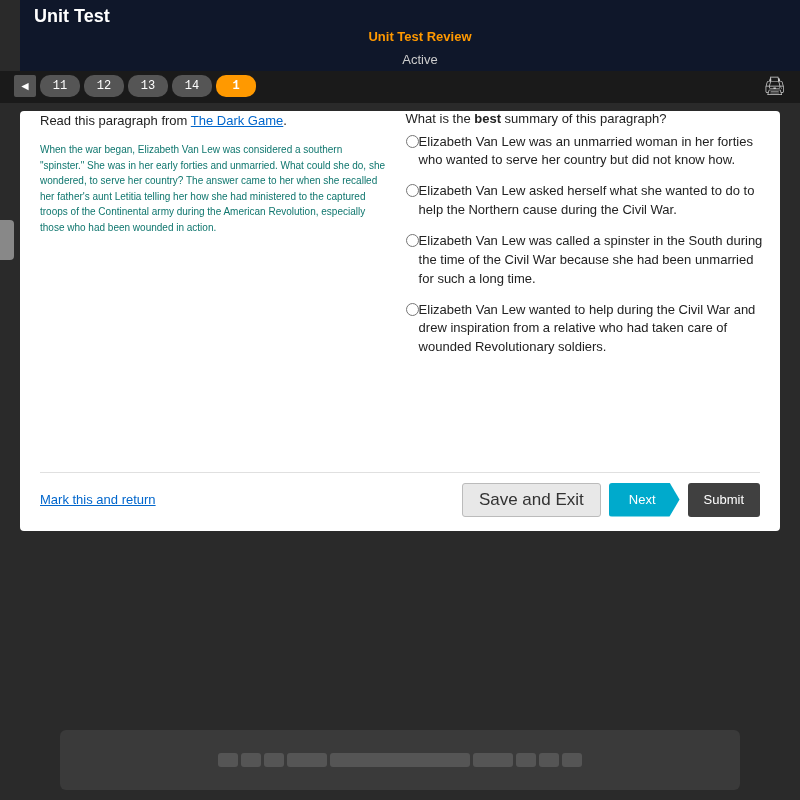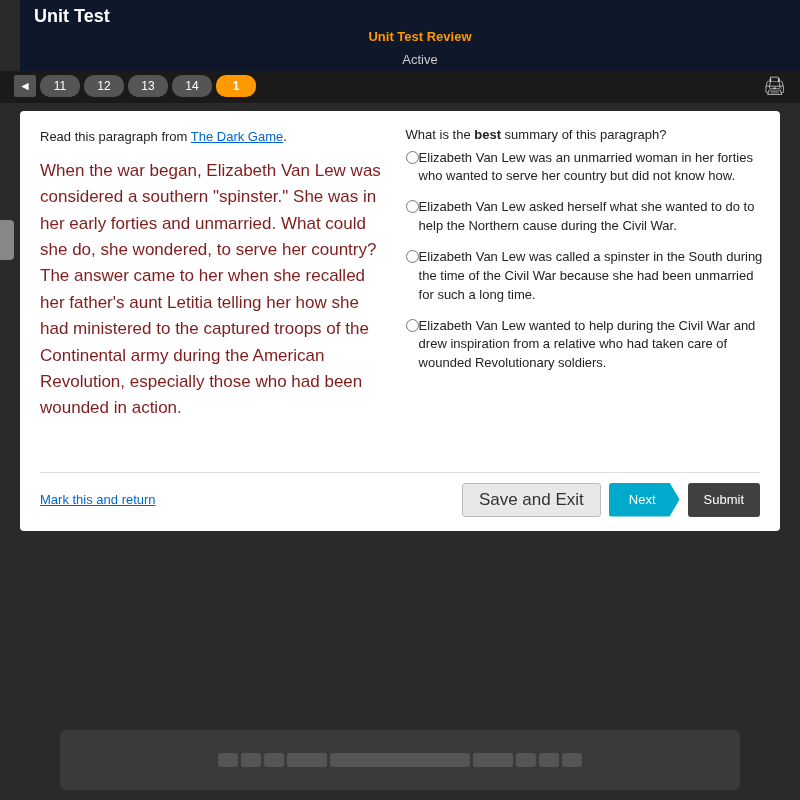--- a/index.html
+++ b/index.html
@@ -78,20 +78,21 @@
       color: #fff;
       border: none;
       width: 40px;
       height: 22px;
       font-size: 12px;
       cursor: pointer;
       display: flex;
       align-items: center;
       justify-content: center;
       border-radius: 10px;
+      font-family: Liberation Mono, monospace;
     }
 
     .nav-tab.active {
       background: #f90;
       color: #fff;
       font-weight: bold;
     }
 
     
     .header-right {
@@ -99,21 +100,21 @@
       color: #ccc;
       font-size: 18px;
     }
 
     
     .content-card {
       background: #fff;
       width: 760px;
       margin: 8px auto;
       border-radius: 4px;
-      padding: 16px 20px 14px 20px;
+      padding: 0 20px 14px 20px;
       min-height: 420px;
       display: flex;
       flex-direction: column;
     }
 
     .content-body {
       display: flex;
       gap: 20px;
       flex: 1;
     }
@@ -129,22 +130,22 @@
       margin-bottom: 8px;
       font-size: 13px;
     }
 
     .passage-prompt a {
       color: #0066cc;
       text-decoration: underline;
     }
 
     .passage-text {
-      font-size: 17px;
-      color: #7f1d1d;
+      font-size: 10px;
+      color: #0f766e;
       line-height: 1.55;
       margin-top: 12px;
     }
 
     .right-panel {
       flex: 0 0 50%;
       font-size: 13px;
       color: #222;
     }
 

